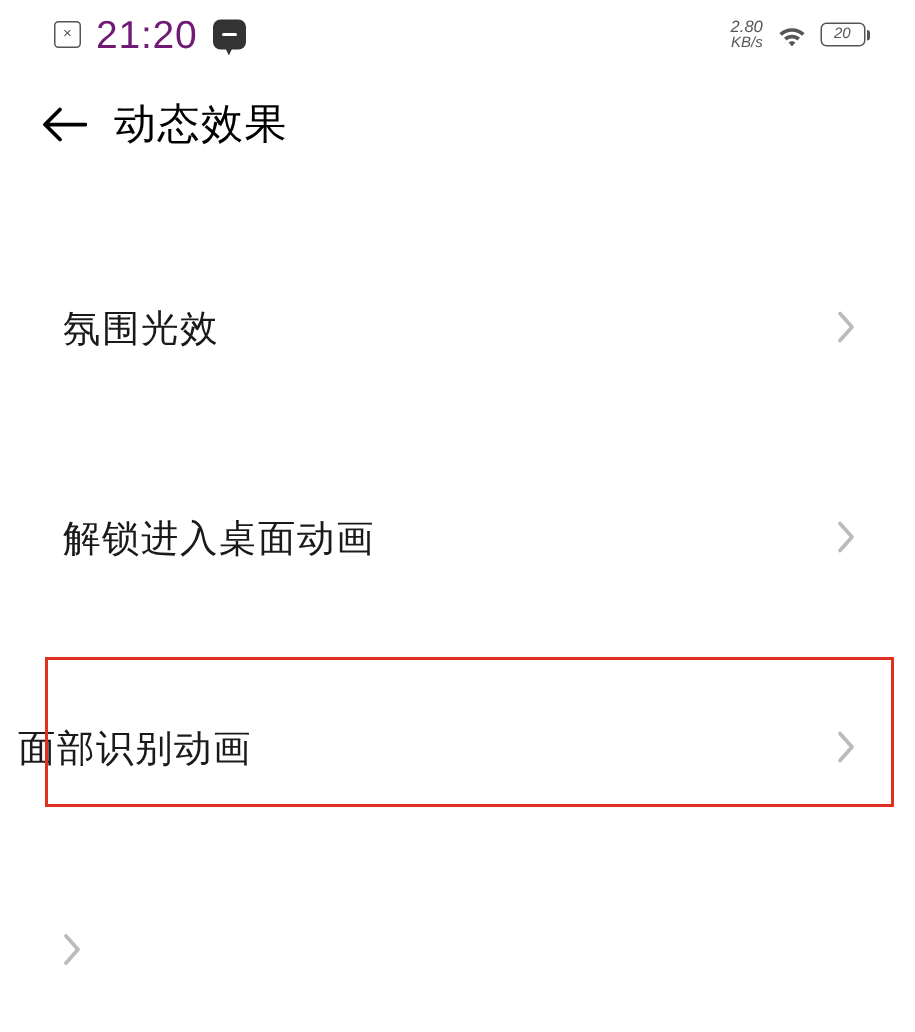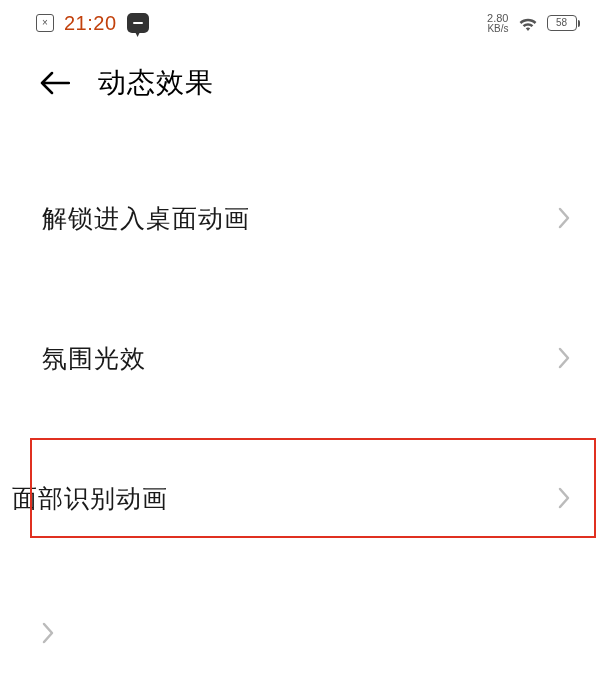--- a/index.html
+++ b/index.html
@@ -18,23 +18,23 @@
       align-items: center;
       padding: 10px 30px 4px 36px;
       height: 40px;
     }
     .status-left {
       display: flex;
       align-items: center;
       gap: 10px;
     }
     .status-time {
-      font-size: 20px;
+      font-size: 26px;
       font-weight: 500;
-      color: #c2410c;
+      color: #701a75;
       letter-spacing: 0.5px;
     }
     .sim-icon {
       width: 18px;
       height: 18px;
       border: 1.5px solid #555;
       border-radius: 3px;
       position: relative;
       display: flex;
       align-items: center;
@@ -69,20 +69,21 @@
     .chat-dash {
       width: 10px;
       height: 2px;
       background: #fff;
       border-radius: 1px;
     }
     .status-right {
       display: flex;
       align-items: center;
       gap: 8px;
+      font-style: italic;
     }
     .kbps {
       font-size: 10px;
       line-height: 1;
       color: #555;
       text-align: right;
     }
     .kbps .num { font-size: 11px; }
     .wifi-icon { color: #555; }
     .battery {
@@ -107,22 +108,22 @@
       margin-left: 1px;
     }
     .battery-text {
       font-size: 10px;
       color: #555;
       line-height: 1;
     }
     .header {
       display: flex;
       align-items: center;
-      gap: 28px;
-      padding: 24px 36px 16px 40px;
+      gap: 18px;
+      padding: 24px 36px 16px 28px;
     }
     .back-arrow { color: #000; }
     .header-title {
       font-size: 28px;
       font-weight: 500;
       color: #000;
       letter-spacing: 1px;
     }
     .menu-list {
       padding: 30px 0 0 0;
@@ -168,43 +169,43 @@
   <div class="status-right">
     <div class="kbps">
       <div class="num">2.80</div>
       <div>KB/s</div>
     </div>
     <svg class="wifi-icon" width="22" height="16" viewBox="0 0 24 18">
       <path d="M12 18 L14.5 15 C13.1 13.8 10.9 13.8 9.5 15 Z M6 11.5 C9.3 8.5 14.7 8.5 18 11.5 L16 13.5 C13.8 11.5 10.2 11.5 8 13.5 Z M2.5 8 C7.8 3 16.2 3 21.5 8 L19.5 10 C15.3 6 8.7 6 4.5 10 Z" fill="#555"></path>
     </svg>
     <div class="battery">
       <div class="battery-body">
-        <span class="battery-text">58</span>
+        <span class="battery-text">20</span>
       </div>
       <div class="battery-cap"></div>
     </div>
   </div>
 </div>
 
 <div class="header">
   <svg class="back-arrow" width="30" height="24" viewBox="0 0 30 24">
     <path d="M12 2 L2 12 L12 22 M2 12 L29 12" stroke="#000" stroke-width="2.5" fill="none" stroke-linecap="round" stroke-linejoin="round"></path>
   </svg>
   <div class="header-title">动态效果</div>
 </div>
 
 <div class="menu-list">
   <div class="menu-item" style="height:140px;">
+    <span class="menu-label">氛围光效</span>
+    <svg class="chevron" width="12" height="22" viewBox="0 0 12 22">
+        <path d="M2 2 L10 11 L2 20" stroke="#bbb" stroke-width="2.5" fill="none" stroke-linecap="round" stroke-linejoin="round"></path>
+      </svg>
+  </div>
+  <div class="menu-item" style="height:140px;">
     <span class="menu-label">解锁进入桌面动画</span>
-    <svg class="chevron" width="12" height="22" viewBox="0 0 12 22">
-        <path d="M2 2 L10 11 L2 20" stroke="#bbb" stroke-width="2.5" fill="none" stroke-linecap="round" stroke-linejoin="round"></path>
-      </svg>
-  </div>
-  <div class="menu-item" style="height:140px;">
-    <span class="menu-label">氛围光效</span>
     <svg class="chevron" width="12" height="22" viewBox="0 0 12 22">
         <path d="M2 2 L10 11 L2 20" stroke="#bbb" stroke-width="2.5" fill="none" stroke-linecap="round" stroke-linejoin="round"></path>
       </svg>
   </div>
   <div class="menu-item" style="height:140px;padding-left:12px;">
     <span class="menu-label">面部识别动画</span>
     <svg class="chevron" width="12" height="22" viewBox="0 0 12 22">
         <path d="M2 2 L10 11 L2 20" stroke="#bbb" stroke-width="2.5" fill="none" stroke-linecap="round" stroke-linejoin="round"></path>
       </svg>
   </div>

